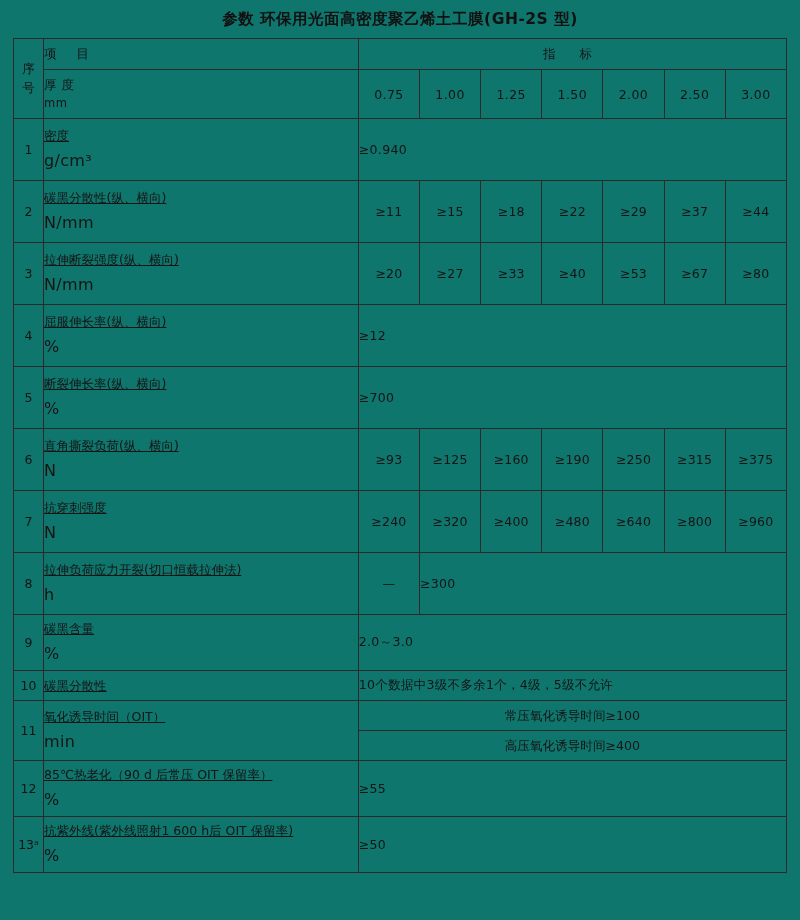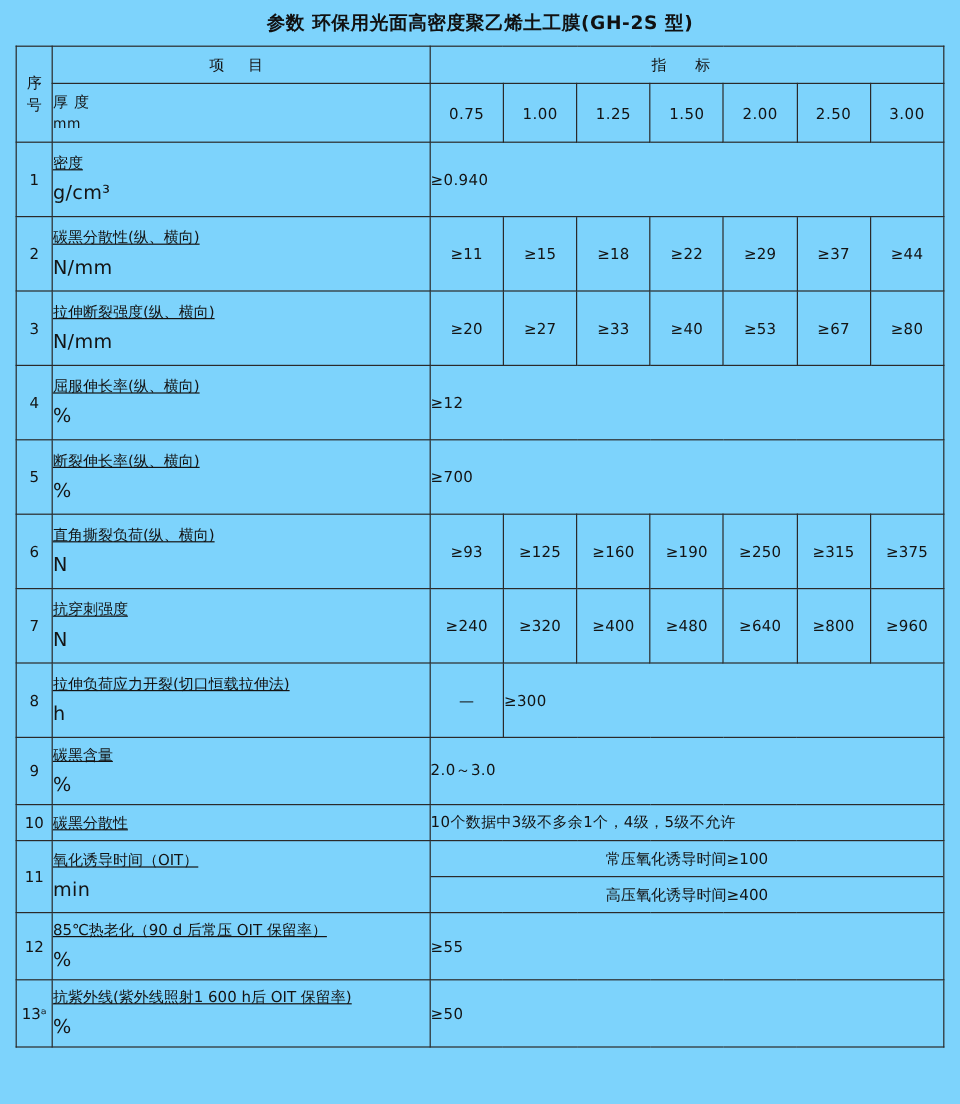--- a/index.html
+++ b/index.html
@@ -12,21 +12,21 @@
     background: #ffffff;
     font-family: "DejaVu Sans", "Liberation Sans", sans-serif;
     color: #15161a;
     -webkit-font-smoothing: antialiased;
   }
   .page {
     position: relative;
     width: 800px;
     height: 920px;
     overflow: hidden;
-    background: #7dd3fc;
+    background: #0f766e;
   }
   .title {
     text-align: center;
     font-size: 15.5px;
     font-weight: bold;
     letter-spacing: 0.5px;
     padding: 9px 0 8px 0;
     color: #111;
   }
   table.spec {
@@ -40,21 +40,21 @@
     font-weight: normal;
     font-size: 12.5px;
     color: #141414;
     padding: 0;
     vertical-align: middle;
   }
   .c-seq     { width: 30px; text-align: center; }
   .c-item    { width: 314px; }
   .c-val     { width: 61px; text-align: center; }
   .hdr-item {
-    text-align: center;
+    text-align: left;
     font-size: 14px;
     letter-spacing: 8px;
     height: 30px;
   }
   .hdr-ind {
     text-align: center;
     font-size: 14px;
     letter-spacing: 10px;
     height: 30px;
   }

